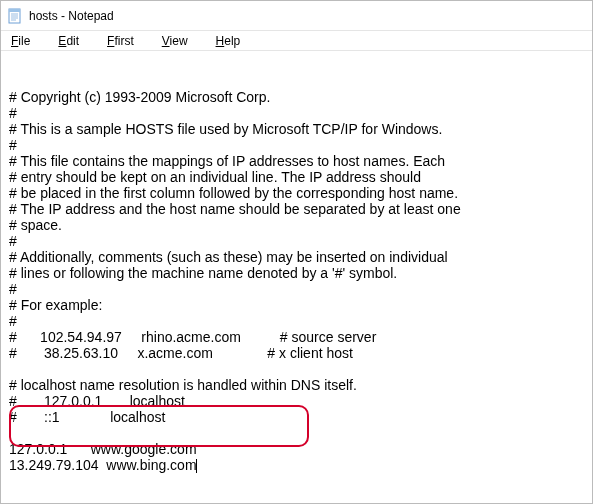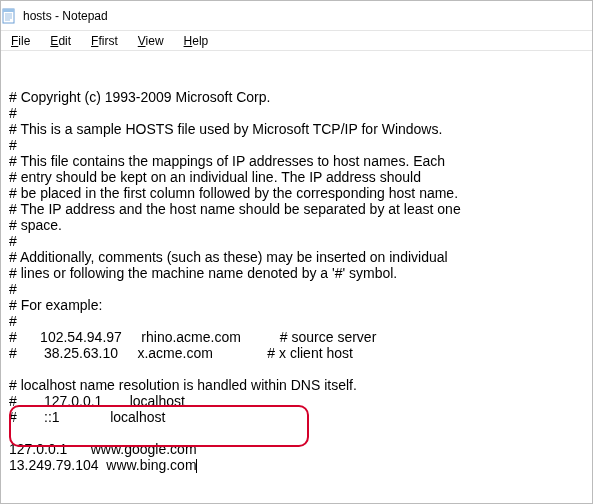--- a/index.html
+++ b/index.html
@@ -12,39 +12,39 @@
     width: 593px;
     height: 504px;
     overflow: hidden;
     border: 1px solid #bbb;
   }
   .titlebar {
     height: 30px;
     background: #fff;
     display: flex;
     align-items: center;
-    padding: 0 0;
+    padding: 0 6px;
     border-bottom: 1px solid #e5e5e5;
   }
   .titlebar .icon {
     width: 16px;
     height: 16px;
     margin-right: 6px;
     display: inline-block;
   }
   .titlebar .title {
     font-size: 12px;
     color: #000;
   }
   .menubar {
     height: 20px;
     display: flex;
     align-items: center;
     padding: 0 4px;
-    gap: 8px;
+    gap: 16px;
     border-bottom: 1px solid #e5e5e5;
     background: #fff;
   }
   .menubar .menuitem {
     padding: 1px 6px;
     font-size: 12px;
     color: #000;
     cursor: default;
   }
   .menubar .menuitem .ul {

